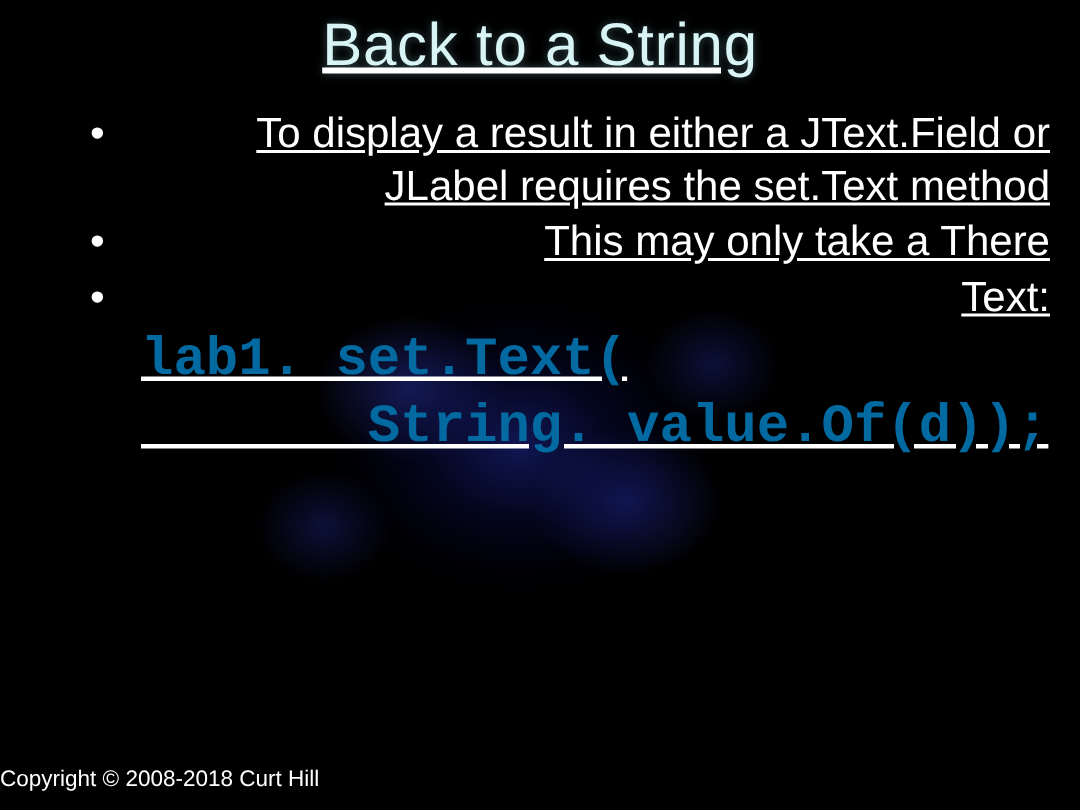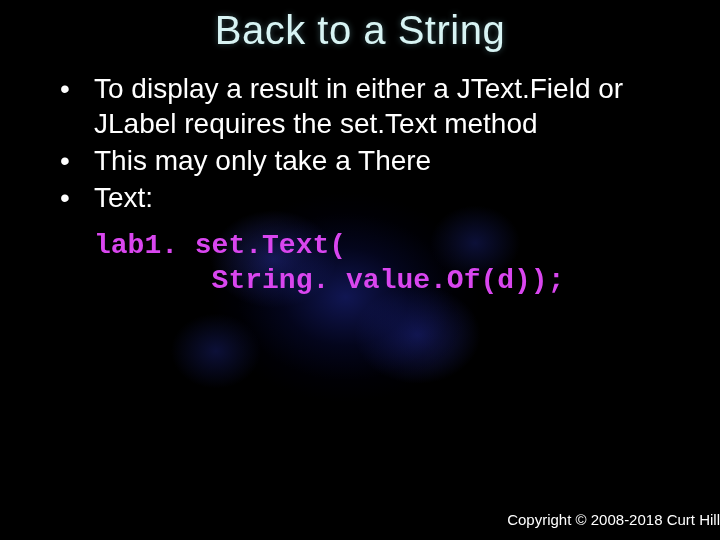--- a/index.html
+++ b/index.html
@@ -21,66 +21,68 @@
       radial-gradient(ellipse 60px 50px at 66% 45%, rgba(30,40,140,0.4) 0%, rgba(0,0,0,0) 75%),
       #000;
     z-index: 0;
   }
   .slide {
     position: relative;
     z-index: 1;
     width: 100%;
     height: 100%;
     padding: 8px 20px 0 20px;
+    text-decoration: underline;
   }
   .title {
     text-align: center;
     font-size: 40px;
     font-weight: 400;
     color: #d8f4f4;
     text-shadow: 0 0 6px rgba(150,220,230,0.35);
     margin-bottom: 18px;
     letter-spacing: 0.5px;
   }
   .bullets {
     list-style: none;
     padding-left: 40px;
+    text-align: right;
   }
   .bullets > li {
     position: relative;
     font-size: 28px;
     line-height: 1.25;
     color: #fff;
     padding-left: 34px;
     margin-bottom: 2px;
   }
   .bullets > li::before {
     content: "•";
     position: absolute;
     left: 0;
     top: 0;
     font-size: 28px;
     color: #fff;
   }
   .code-block {
     font-family: "Courier New", Courier, monospace;
     font-weight: bold;
-    font-size: 28px;
+    font-size: 36px;
     line-height: 1.25;
-    color: #d946ef;
+    color: #0369a1;
     white-space: pre;
     padding-left: 74px;
-    margin-top: 13px;
+    margin-top: 2px;
   }
   .footer {
     position: absolute;
     bottom: 12px;
     left: 0;
     right: 0;
-    text-align: right;
+    text-align: left;
     font-size: 15px;
     color: #fff;
   }
 </style>
 </head>
 <body>
 
 <div class="fractal-bg"></div>
 
 <div class="slide">

